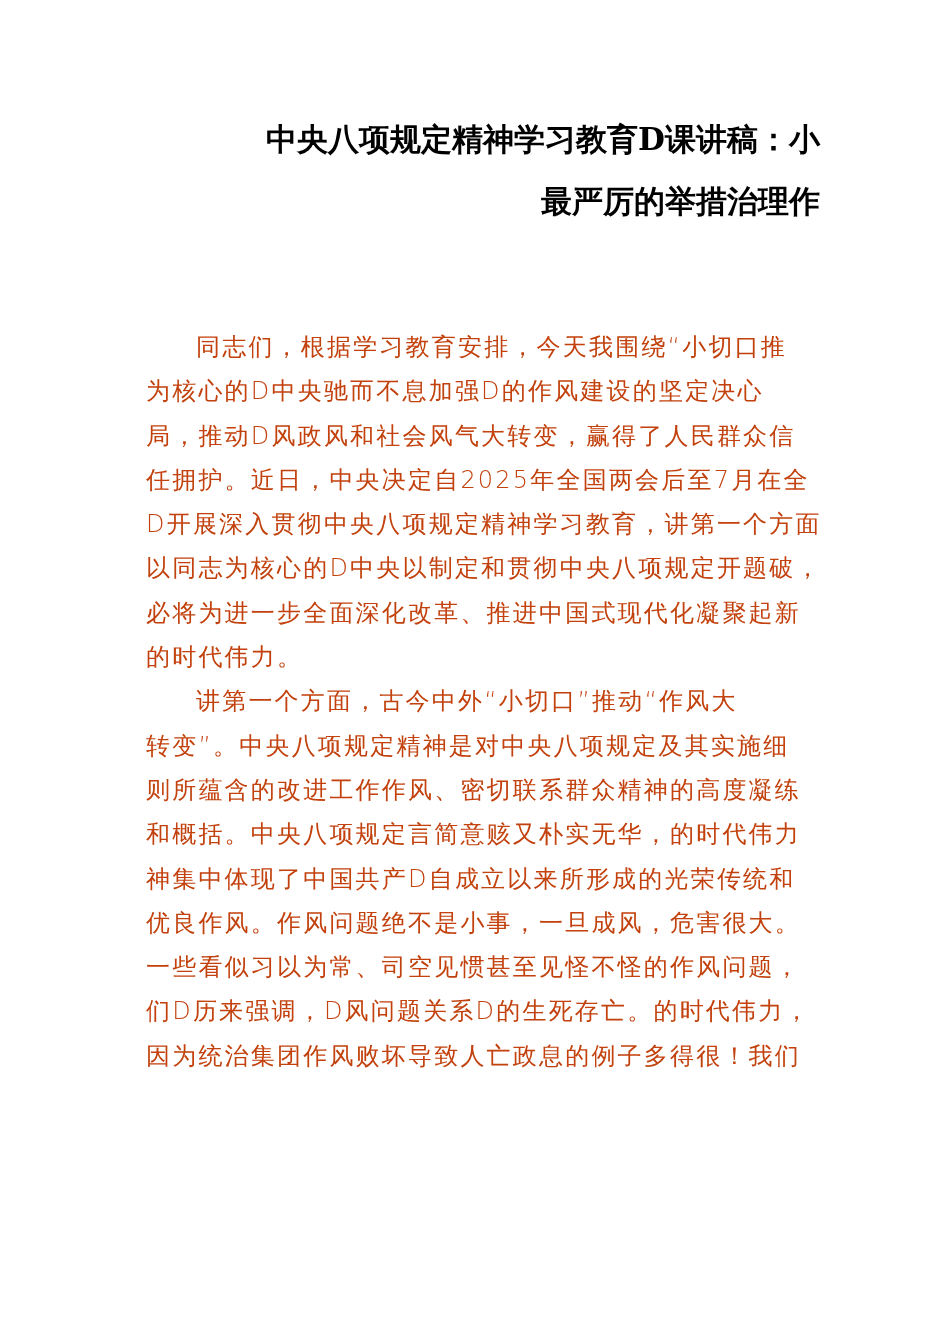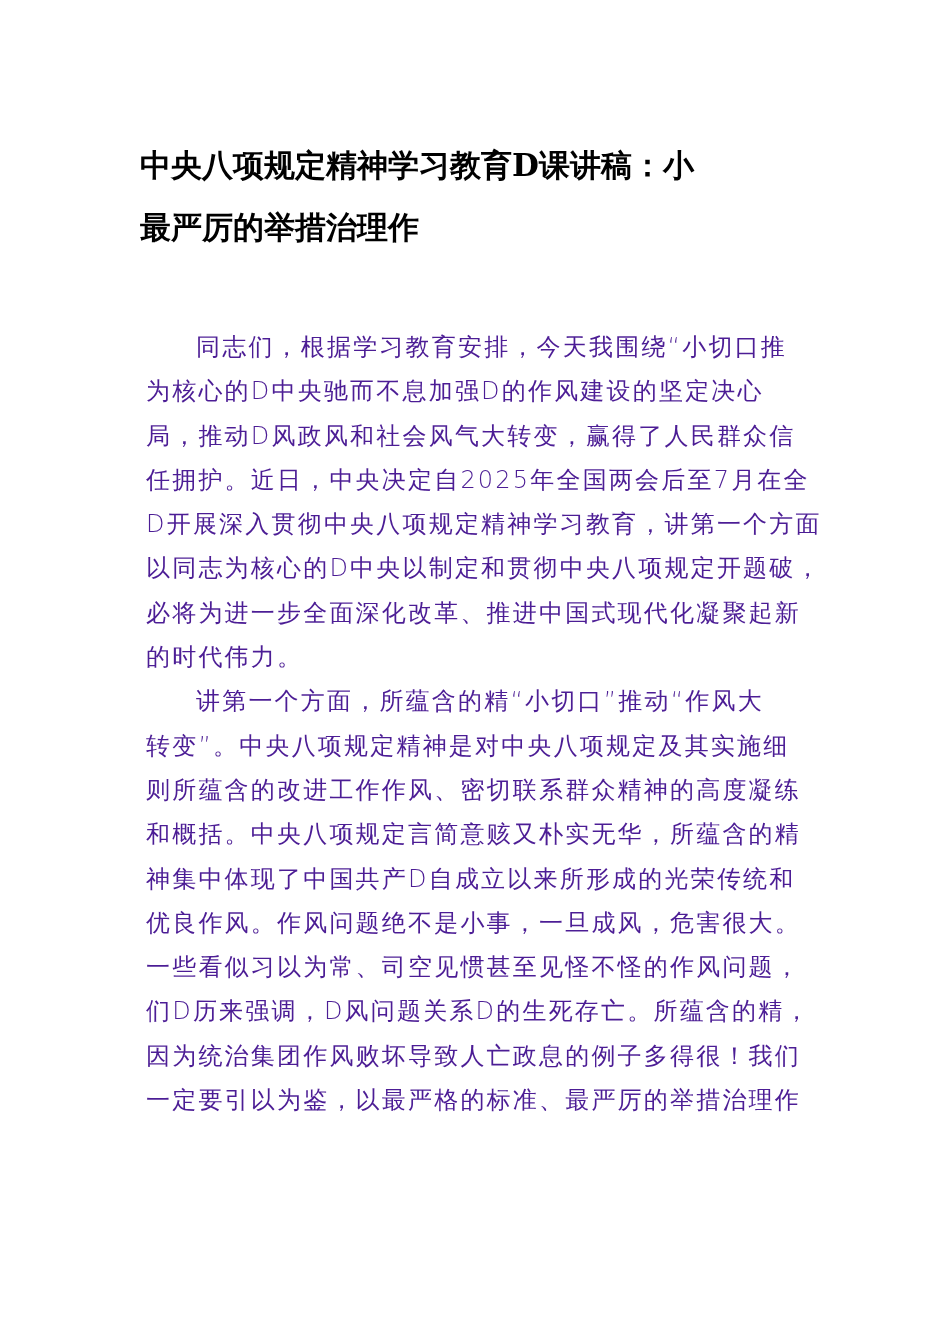--- a/index.html
+++ b/index.html
@@ -19,22 +19,22 @@
       position: absolute;
       left: 0; top: 0;
       width: 950px;
       height: 1344px;
       background: #ffffff;
     }
     .title {
       position: absolute;
       left: 140px;
       width: 680px;
-      top: 134px;
-      text-align: left;
+      top: 108px;
+      text-align: right;
       font-weight: bold;
       font-size: 31px;
       line-height: 62px;
       letter-spacing: 0px;
       font-family: "DejaVu Serif", "Liberation Serif", serif;
     }
     .title .tline {
       display: block;
       white-space: nowrap;
     }
@@ -46,21 +46,21 @@
     }
     .line {
       display: block;
       white-space: nowrap;
       height: 44.3px;
       line-height: 44.3px;
       font-size: 24px;
       letter-spacing: 2.2px;
       font-family: "DejaVu Sans", "Liberation Sans", sans-serif;
       font-weight: 300;
-      color: #4c1d95;
+      color: #c2410c;
     }
     .line.indent {
       padding-left: 50px;
     }
   </style>
 </head>
 <body>
 
 <div class="page">
   <div class="title">
@@ -73,25 +73,24 @@
       <span class="line indent">同志们，根据学习教育安排，今天我围绕“小切口推</span>
       <span class="line">为核心的D中央驰而不息加强D的作风建设的坚定决心</span>
       <span class="line">局，推动D风政风和社会风气大转变，赢得了人民群众信</span>
       <span class="line">任拥护。近日，中央决定自2025年全国两会后至7月在全</span>
       <span class="line">D开展深入贯彻中央八项规定精神学习教育，讲第一个方面</span>
       <span class="line">以同志为核心的D中央以制定和贯彻中央八项规定开题破，</span>
       <span class="line">必将为进一步全面深化改革、推进中国式现代化凝聚起新</span>
       <span class="line">的时代伟力。</span>
     </div>
     <div class="paragraph">
-      <span class="line indent">讲第一个方面，所蕴含的精“小切口”推动“作风大</span>
+      <span class="line indent">讲第一个方面，古今中外“小切口”推动“作风大</span>
       <span class="line">转变”。中央八项规定精神是对中央八项规定及其实施细</span>
       <span class="line">则所蕴含的改进工作作风、密切联系群众精神的高度凝练</span>
-      <span class="line">和概括。中央八项规定言简意赅又朴实无华，所蕴含的精</span>
+      <span class="line">和概括。中央八项规定言简意赅又朴实无华，的时代伟力</span>
       <span class="line">神集中体现了中国共产D自成立以来所形成的光荣传统和</span>
       <span class="line">优良作风。作风问题绝不是小事，一旦成风，危害很大。</span>
       <span class="line">一些看似习以为常、司空见惯甚至见怪不怪的作风问题，</span>
-      <span class="line">们D历来强调，D风问题关系D的生死存亡。所蕴含的精，</span>
+      <span class="line">们D历来强调，D风问题关系D的生死存亡。的时代伟力，</span>
       <span class="line">因为统治集团作风败坏导致人亡政息的例子多得很！我们</span>
-      <span class="line">一定要引以为鉴，以最严格的标准、最严厉的举措治理作</span>
     </div>
   </div>
 </div>
 
 </body></html>

